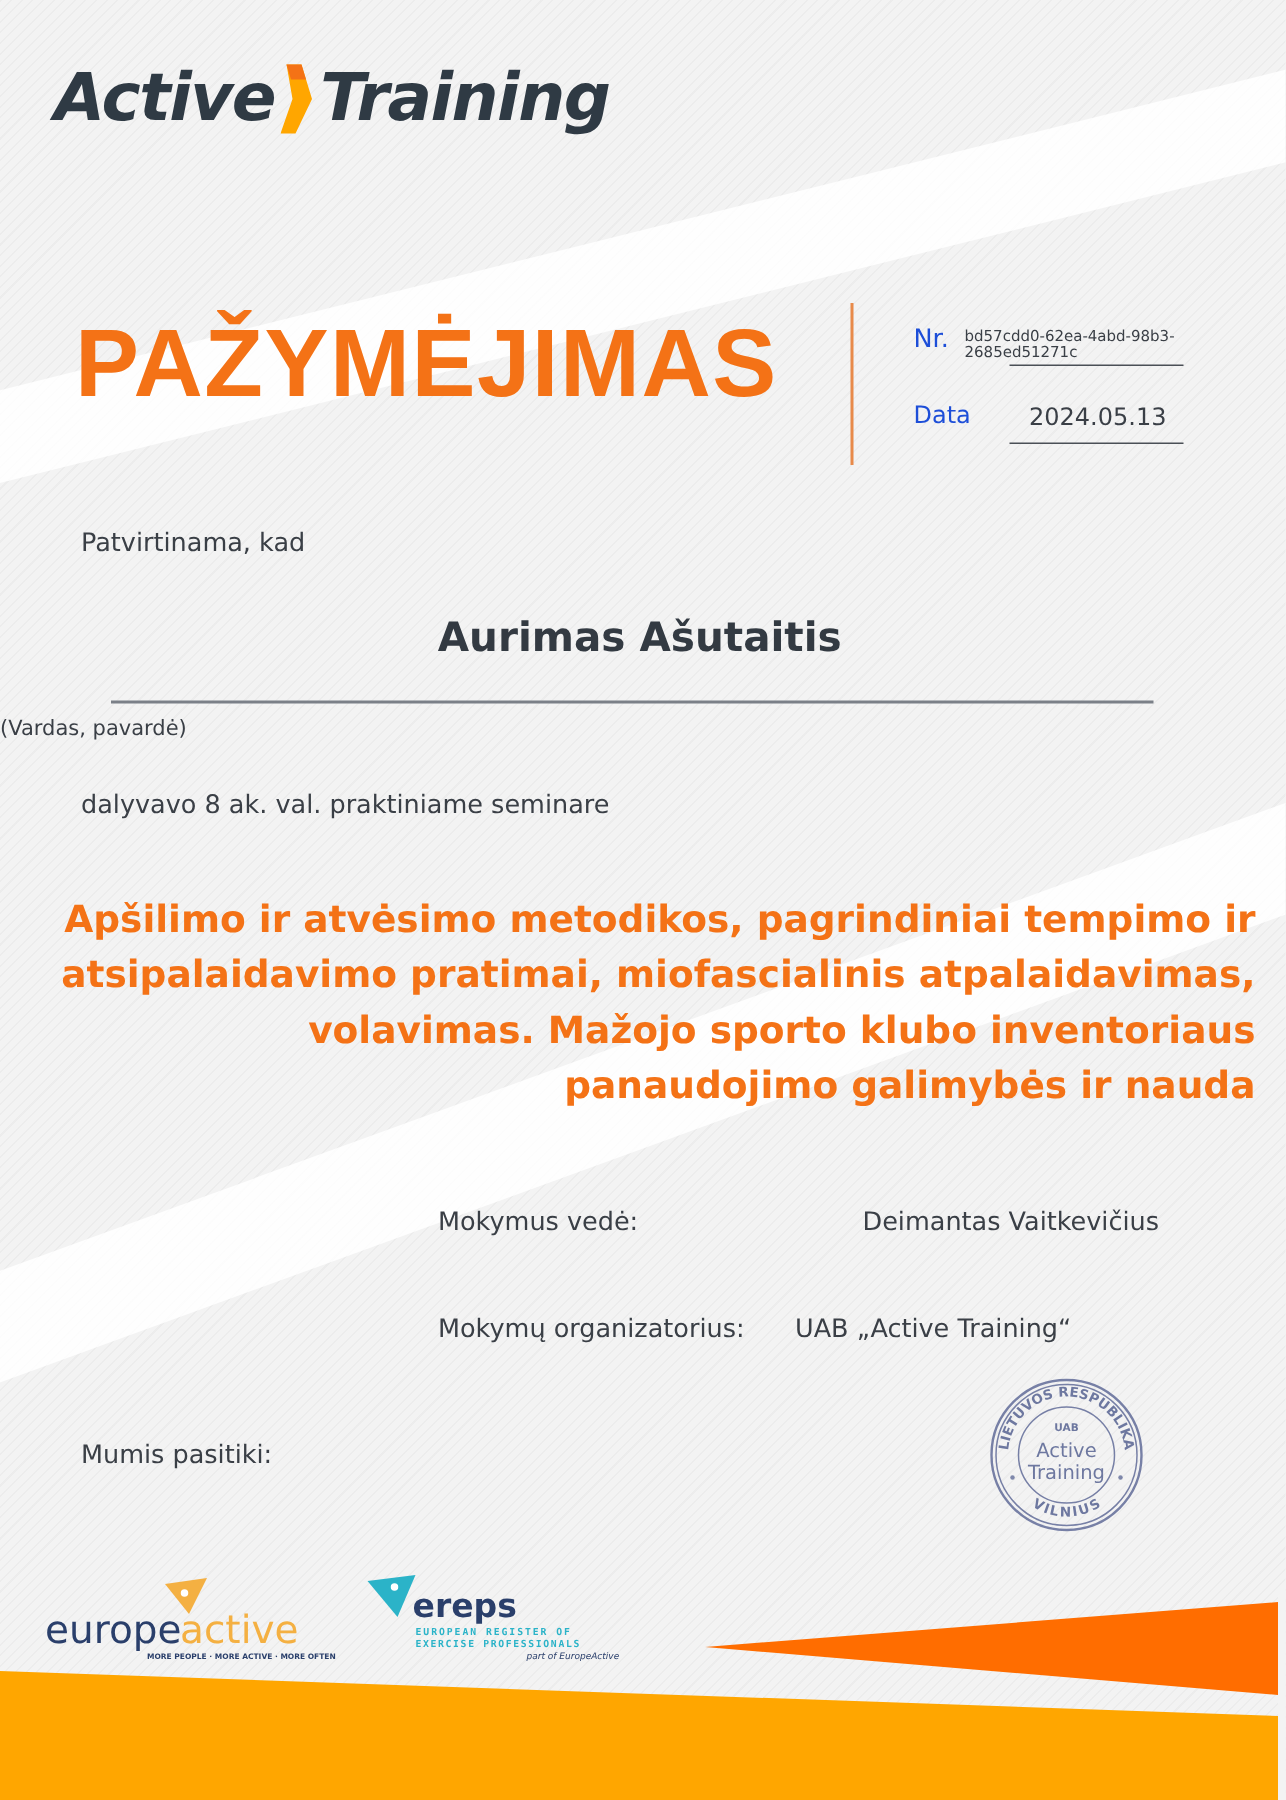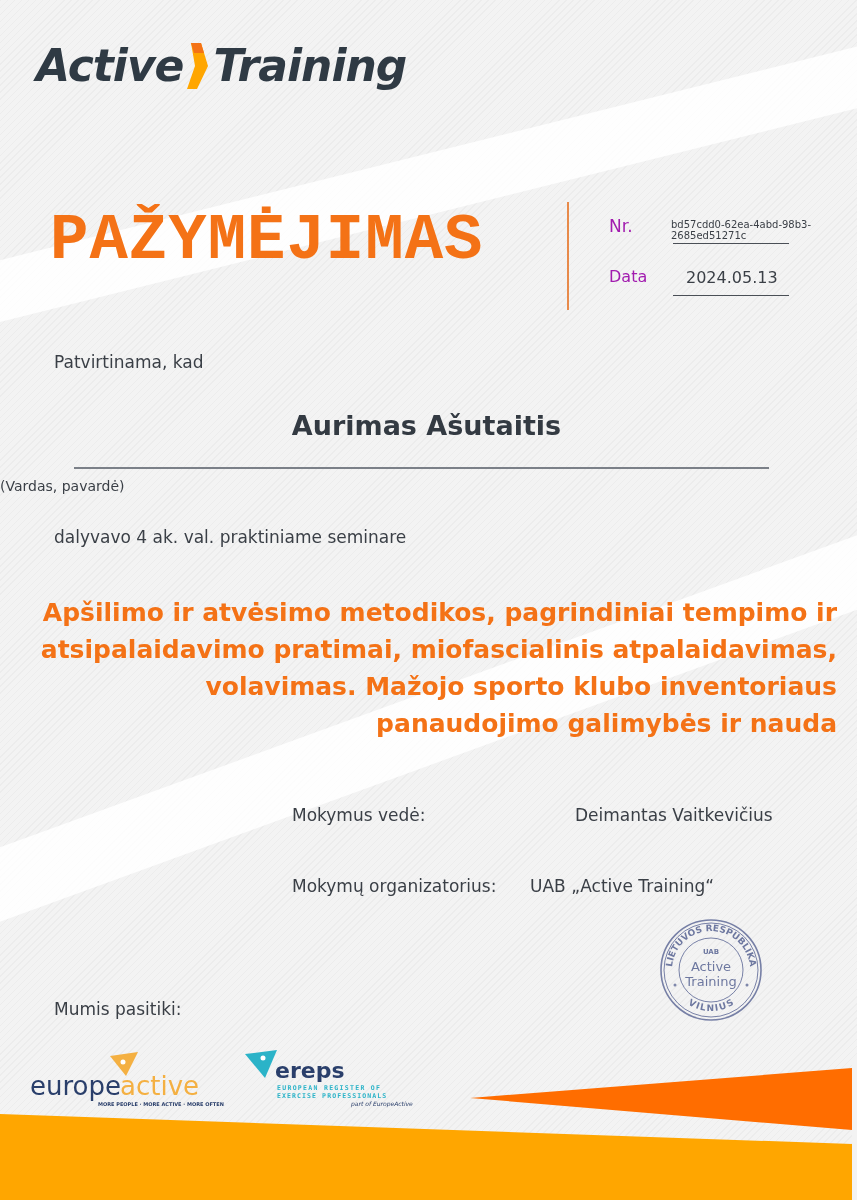--- a/index.html
+++ b/index.html
@@ -16,26 +16,26 @@
       transform-origin: 0 0;
     }
     .logo {
       position: absolute; left: 36px; top: 40px;
       font-family: "DejaVu Sans", sans-serif; font-weight: bold; font-style: italic;
       font-size: 44px; color: #2f3a44; letter-spacing: -1px; display: flex; align-items: center;
     }
     .logo .chev { width: 22px; height: 50px; margin: 0 4px; }
     .title {
       position: absolute; left: 50px; top: 205px;
-      font-family: Liberation Mono, monospace; font-weight: bold;
+      font-family: Liberation Sans, sans-serif; font-weight: bold;
       font-size: 64px; color: #f47216; letter-spacing: 1px;
     }
     .vdivider { position: absolute; left: 567px; top: 202px; width: 2px; height: 108px; background: #e88a4a; }
-    .meta-label { position: absolute; font-size: 16px; color: #a21caf; }
-    .meta-nr-val { position: absolute; left: 671px; top: 219px; font-size: 10px; color: #3a3f46; }
+    .meta-label { position: absolute; font-size: 16px; color: #1d4ed8; }
+    .meta-nr-val { position: absolute; left: 643px; top: 219px; font-size: 10px; color: #3a3f46; }
     .meta-date-val { position: absolute; left: 686px; top: 268px; font-size: 16px; color: #3a3f46; }
     .uline { position: absolute; height: 1px; background: #4a4f56; }
     .text { position: absolute; font-size: 17px; color: #3a3f46; }
     .name { position: absolute; left: 0; width: 853px; top: 410px; text-align: center; font-size: 27px; font-weight: bold; color: #333a42; }
     .name-caption { position: absolute; left: 0; width: 837px; top: 478px; text-align: left; font-size: 14px; color: #3a3f46; }
     .course {
       position: absolute; left: 20px; width: 817px; top: 594px; text-align: right;
       font-size: 25px; font-weight: bold; color: #f47216; line-height: 37px;
     }
     .stamp { position: absolute; left: 658px; top: 917px; width: 106px; height: 106px; }
@@ -66,21 +66,21 @@
 <div class="uline" style="left:673px; top:243px; width:116px;"></div>
 
 <div class="meta-label" style="left:609px; top:267px;">Data</div>
 <div class="meta-date-val">2024.05.13</div>
 <div class="uline" style="left:673px; top:295px; width:116px;"></div>
 
 <div class="text" style="left:54px; top:352px;">Patvirtinama, kad</div>
 <div class="name">Aurimas Ašutaitis</div>
 <div class="uline" style="left:74px; top:467px; width:695px; height:2px; background:#7b8088;"></div>
 <div class="name-caption">(Vardas, pavardė)</div>
-<div class="text" style="left:54px; top:527px;">dalyvavo 4 ak. val. praktiniame seminare</div>
+<div class="text" style="left:54px; top:527px;">dalyvavo 8 ak. val. praktiniame seminare</div>
 
 <div class="course">Apšilimo ir atvėsimo metodikos, pagrindiniai tempimo ir atsipalaidavimo pratimai, miofascialinis atpalaidavimas, volavimas. Mažojo sporto klubo inventoriaus panaudojimo galimybės ir nauda</div>
 
 <div class="text" style="left:292px; top:805px;">Mokymus vedė:</div>
 <div class="text" style="left:559px; top:805px;margin-left:16px;">Deimantas Vaitkevičius</div>
 <div class="text" style="left:292px; top:876px;">Mokymų organizatorius:</div>
 <div class="text" style="left:530px; top:876px;">UAB „Active Training“</div>
 
 <svg class="stamp" viewBox="0 0 106 106">
   <defs>
@@ -96,21 +96,21 @@
   <text font-size="9" font-weight="bold" fill="#4d5a8c" opacity="0.8" font-family="DejaVu Sans, sans-serif" dy="8">
     <textPath href="#arcBot" startOffset="50%" text-anchor="middle">VILNIUS</textPath>
   </text>
   <text x="53" y="37" font-size="7" font-weight="bold" text-anchor="middle" fill="#4d5a8c" opacity="0.8">UAB</text>
   <text x="53" y="54" font-size="13" text-anchor="middle" fill="#4d5a8c" opacity="0.8">Active</text>
   <text x="53" y="69" font-size="13" text-anchor="middle" fill="#4d5a8c" opacity="0.8">Training</text>
   <circle cx="17" cy="68" r="1.5" fill="#4d5a8c" opacity="0.7"></circle>
   <circle cx="89" cy="68" r="1.5" fill="#4d5a8c" opacity="0.7"></circle>
 </svg>
 
-<div class="text" style="left:54px; top:999px; font-size:17px;">Mumis pasitiki:</div>
+<div class="text" style="left:54px; top:960px; font-size:17px;">Mumis pasitiki:</div>
 
 <svg class="logos-ea" viewBox="0 0 200 60">
   <polygon points="80,6 108,2 96,26" fill="#f4b042"></polygon>
   <circle cx="93" cy="12" r="2.5" fill="#fff"></circle>
   <text x="0" y="45" font-size="26" fill="#2a3f6b" font-family="DejaVu Sans, sans-serif">europe</text>
   <text x="90" y="45" font-size="26" fill="#f4b042" font-family="DejaVu Sans, sans-serif">active</text>
   <text x="68" y="56" font-size="5" font-weight="bold" fill="#2a3f6b" font-family="DejaVu Sans, sans-serif">MORE PEOPLE · MORE ACTIVE · MORE OFTEN</text>
 </svg>
 
 <svg class="logos-ereps" viewBox="0 0 180 64">

